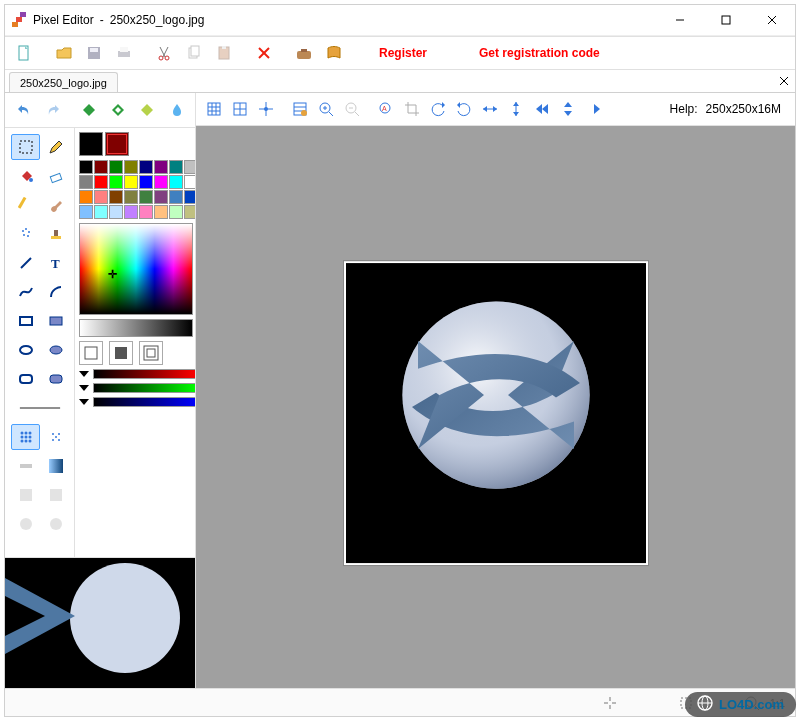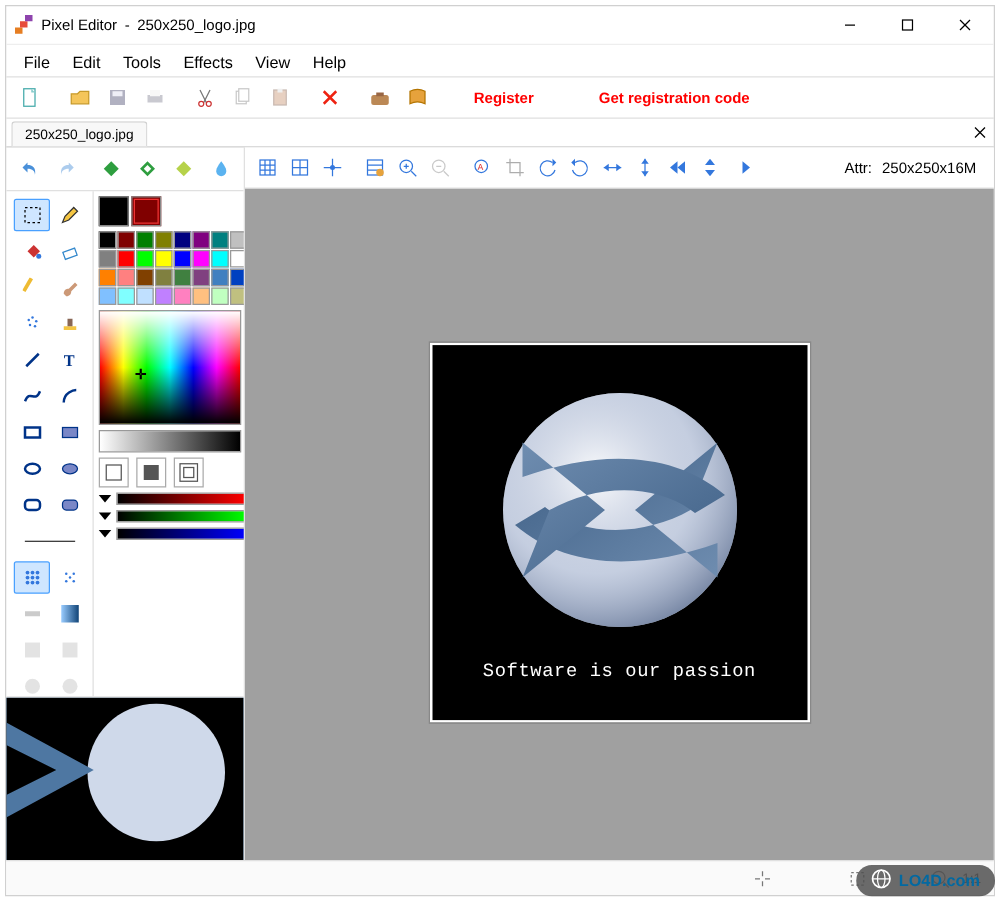--- a/index.html
+++ b/index.html
@@ -137,28 +137,20 @@
           </svg>
       </div>
       <div class="win-btn">
         <svg viewBox="0 0 10 10">
             <line x1="1" y1="1" x2="9" y2="9" stroke="#000"></line>
             <line x1="9" y1="1" x2="1" y2="9" stroke="#000"></line>
           </svg>
       </div>
     </div>
 
-    <div class="menubar">
-      <div class="menu">File</div>
-      <div class="menu">Edit</div>
-      <div class="menu">Tools</div>
-      <div class="menu">Effects</div>
-      <div class="menu">View</div>
-      <div class="menu">Help</div>
-    </div>
 
     <div class="toptb">
       <div class="icon-btn">
           <svg class="ic" viewBox="0 0 16 16">
             <rect x="3" y="1" width="9" height="14" fill="#fff" stroke="#4aa"></rect>
             <polygon points="9,1 12,4 9,4" fill="#8cc"></polygon>
           </svg>
         </div>
       <div class="sep"></div>
       <div class="icon-btn">
@@ -627,21 +619,21 @@
                 <polygon points="8,15 4,10 12,10" fill="#37d"></polygon>
               </svg>
             </div>
           <div class="icon-btn">
               <svg class="ic" viewBox="0 0 16 16">
                 <polygon points="14,8 8,3 8,13" fill="#37d"></polygon>
               </svg>
             </div>
           <div class="stretch"></div>
           <div class="attr">
-            <span>Attr:</span>
+            <span>Help:</span>
             <span>250x250x16M</span>
           </div>
         </div>
 
         <div class="canvas-area">
           <div class="canvas">
             <svg viewBox="0 0 250 250" width="100%" height="100%" style="position:absolute;inset:0">
               <circle cx="125" cy="110" r="78" fill="#d4dcea"></circle>
               <circle cx="125" cy="110" r="78" fill="url(#sph)"></circle>
               <defs>
@@ -651,21 +643,20 @@
                   <stop offset="1" stop-color="#5a6c8e" stop-opacity="0.8"></stop>
                 </radialGradient>
                 <linearGradient id="ar1" x1="0" y1="0" x2="1" y2="1">
                   <stop offset="0" stop-color="#6f8db0"></stop>
                     <stop offset="1" stop-color="#3d5e84"></stop>
                 </linearGradient>
               </defs>
               <path d="M60 155 L115 110 L60 65 L60 88 C110 70 160 70 195 100 L175 112 C150 92 110 92 78 110 Z" transform="rotate(180 125 110)" fill="url(#ar1)"></path>
               <path d="M60 155 L115 110 L60 65 L60 88 C110 70 160 70 195 100 L175 112 C150 92 110 92 78 110 Z" fill="url(#ar1)"></path>
             </svg>
-            <div class="slogan">Software is our passion</div>
           </div>
         </div>
       </div>
     </div>
 
     <div class="statusbar">
       <div class="spacer"></div>
       <span>
         <svg class="ic" viewBox="0 0 16 16">
             <line x1="8" y1="2" x2="8" y2="6" stroke="#777"></line>

